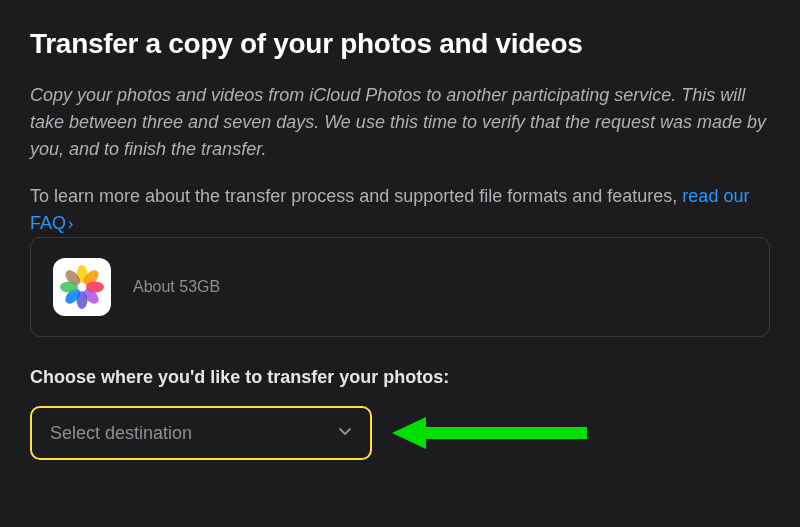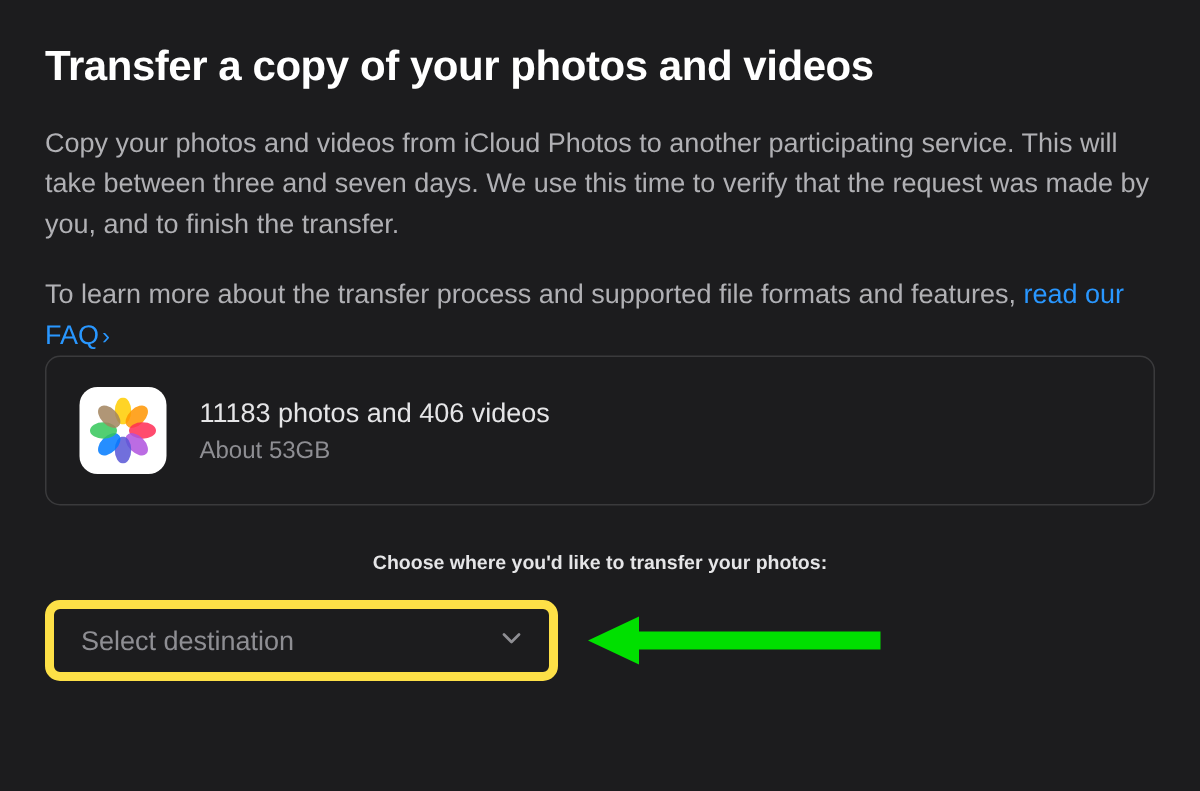--- a/index.html
+++ b/index.html
@@ -21,20 +21,21 @@
       font-weight: 600;
       color: #ffffff;
       margin-bottom: 22px;
       letter-spacing: -0.3px;
     }
     .description {
       font-size: 18px;
       line-height: 1.5;
       color: #b0b0b4;
       margin-bottom: 20px;
+      font-style: italic;
     }
     .faq-text {
       font-size: 18px;
       line-height: 1.5;
       color: #b0b0b4;
     }
     .faq-link {
       color: #2997ff;
       text-decoration: none;
       cursor: pointer;
@@ -70,36 +71,35 @@
     }
     .summary-count {
       font-size: 18px;
       color: #e5e5e7;
     }
     .summary-size {
       font-size: 16px;
       color: #8e8e93;
     }
     .choose-label {
-      font-size: 13px;
+      font-size: 18px;
       font-weight: 600;
       color: #e5e5e7;
       margin-bottom: 18px;
-      text-align: center;
     }
     .dropdown-row {
       display: flex;
       align-items: center;
       gap: 20px;
     }
     .destination-select {
       width: 342px;
       height: 54px;
       background: transparent;
-      border: 6px solid #fde047;
+      border: 2px solid #fde047;
       border-radius: 10px;
       padding: 0 18px;
       display: flex;
       align-items: center;
       justify-content: space-between;
       cursor: pointer;
     }
     .select-placeholder {
       font-size: 18px;
       color: #8e8e93;
@@ -133,21 +133,20 @@
         <ellipse cx="0" cy="-13" rx="5.5" ry="9" fill="#af52de" opacity="0.85" transform="rotate(135)"></ellipse>
         <ellipse cx="0" cy="-13" rx="5.5" ry="9" fill="#5856d6" opacity="0.85" transform="rotate(180)"></ellipse>
         <ellipse cx="0" cy="-13" rx="5.5" ry="9" fill="#007aff" opacity="0.85" transform="rotate(225)"></ellipse>
         <ellipse cx="0" cy="-13" rx="5.5" ry="9" fill="#34c759" opacity="0.85" transform="rotate(270)"></ellipse>
         <ellipse cx="0" cy="-13" rx="5.5" ry="9" fill="#a2845e" opacity="0.85" transform="rotate(315)"></ellipse>
         <circle cx="0" cy="0" r="4" fill="#ffffff"></circle>
       </g>
     </svg>
   </div>
   <div class="summary-text">
-    <div class="summary-count">11183 photos and 406 videos</div>
     <div class="summary-size">About 53GB</div>
   </div>
 </div>
 
 <div class="choose-label">Choose where you'd like to transfer your photos:</div>
 
 <div class="dropdown-row">
   <div class="destination-select" role="button">
     <span class="select-placeholder">Select destination</span>
     <span class="select-chevron">

